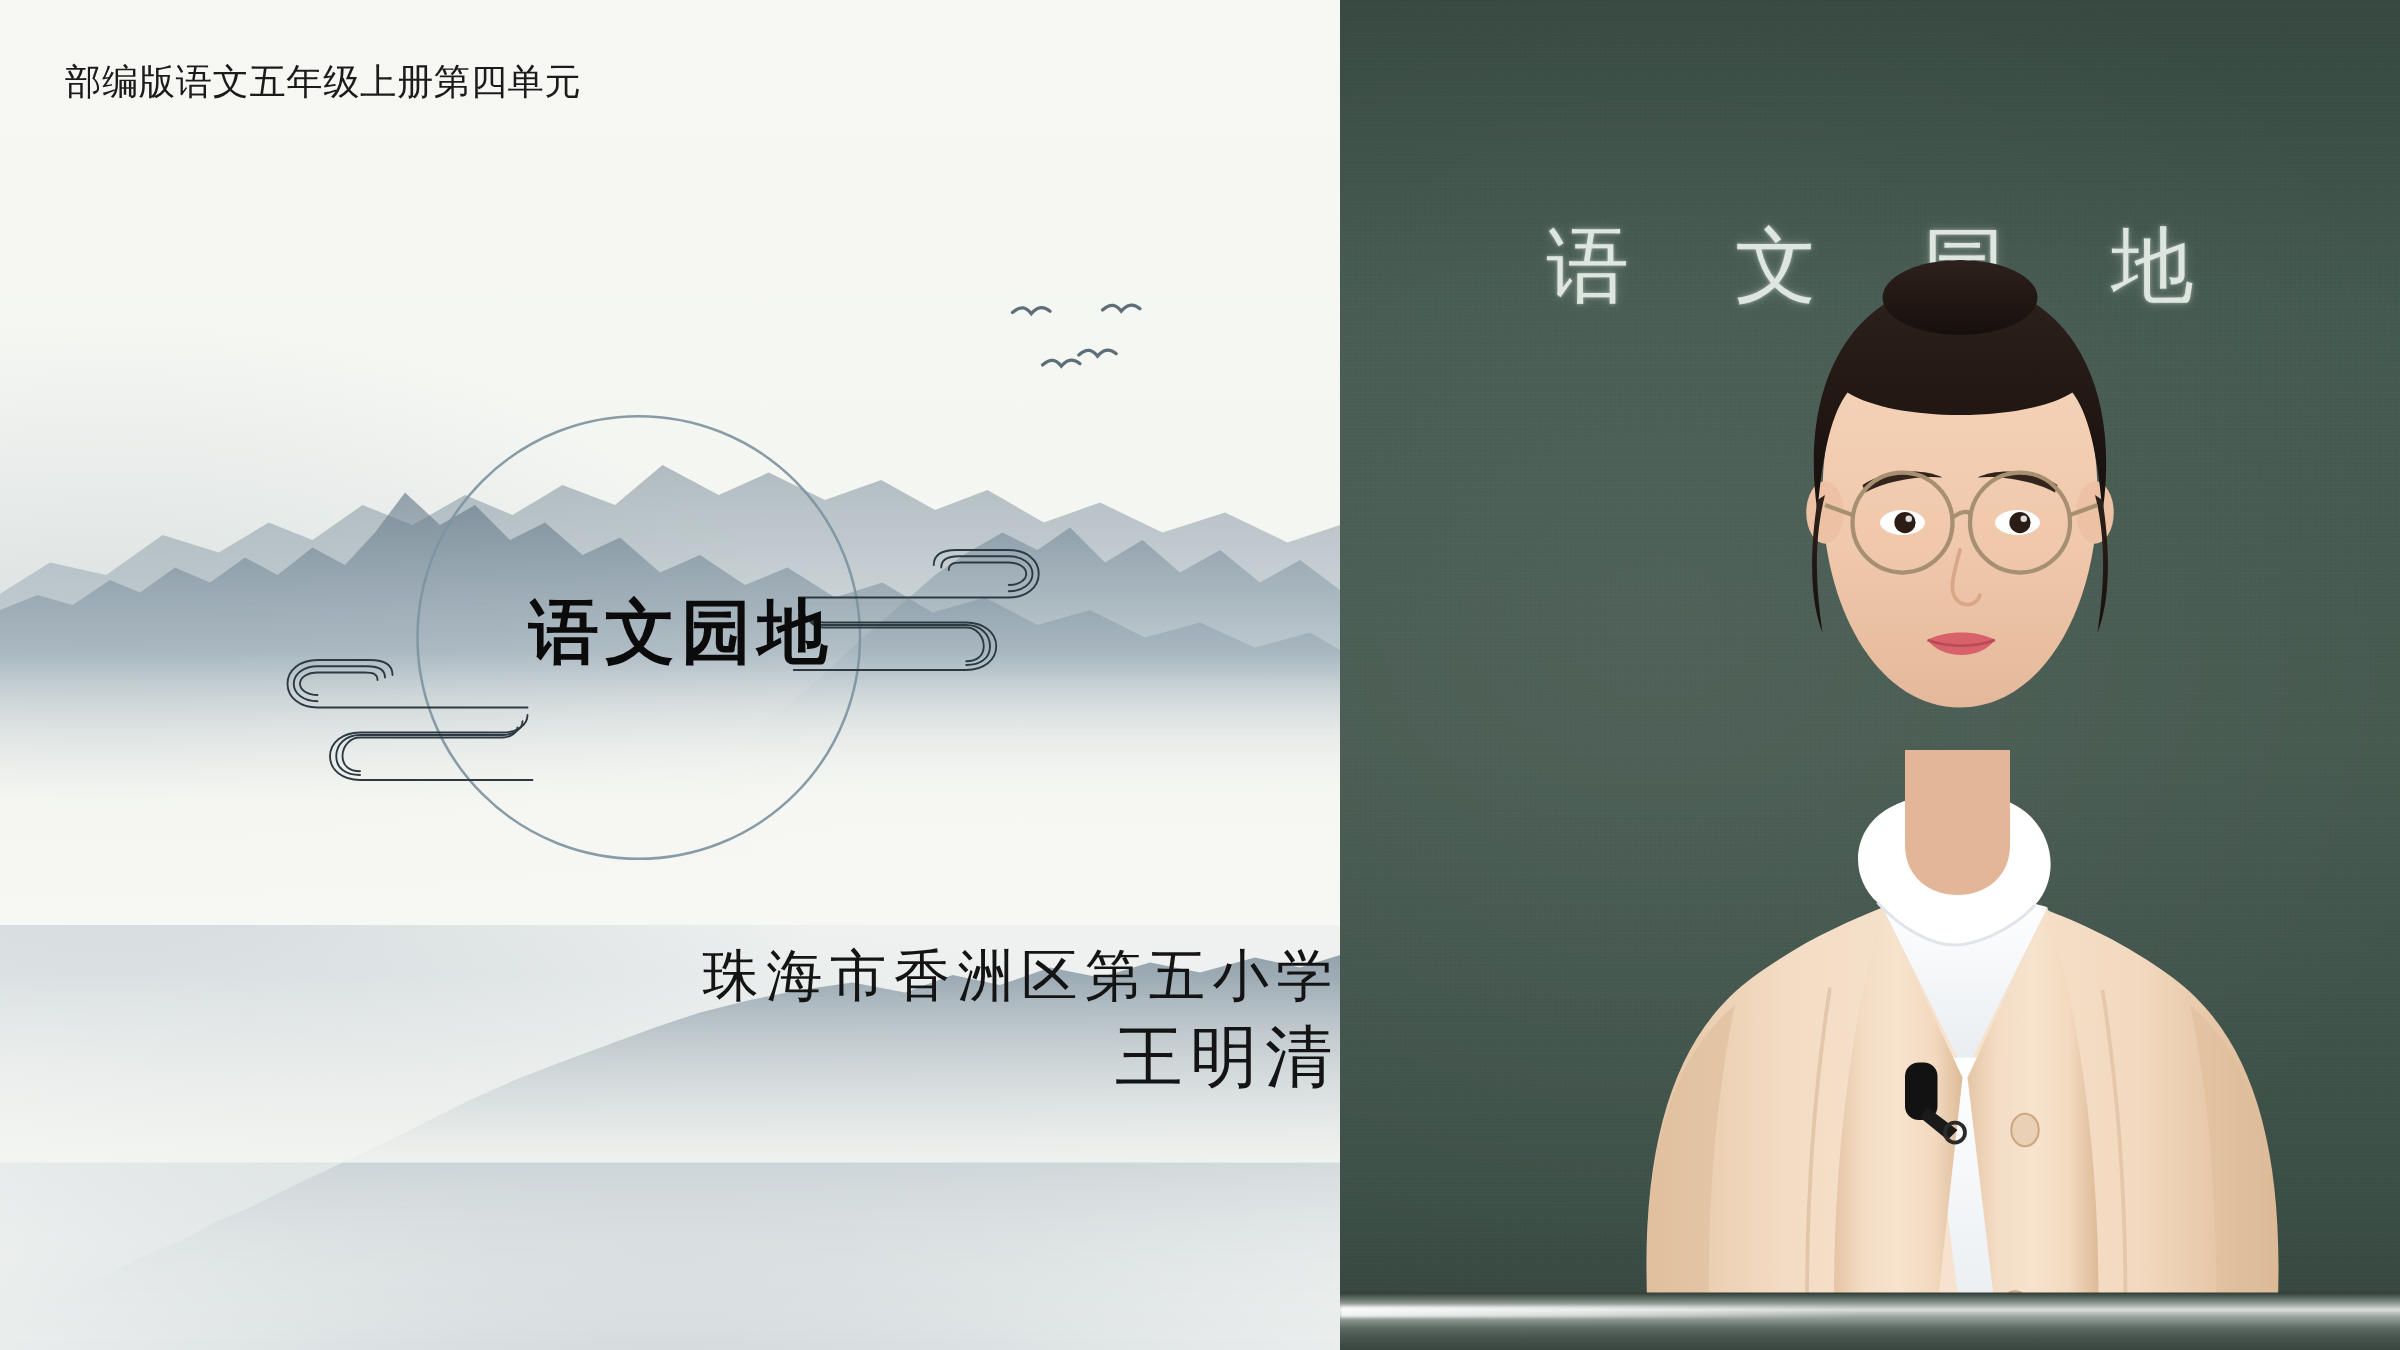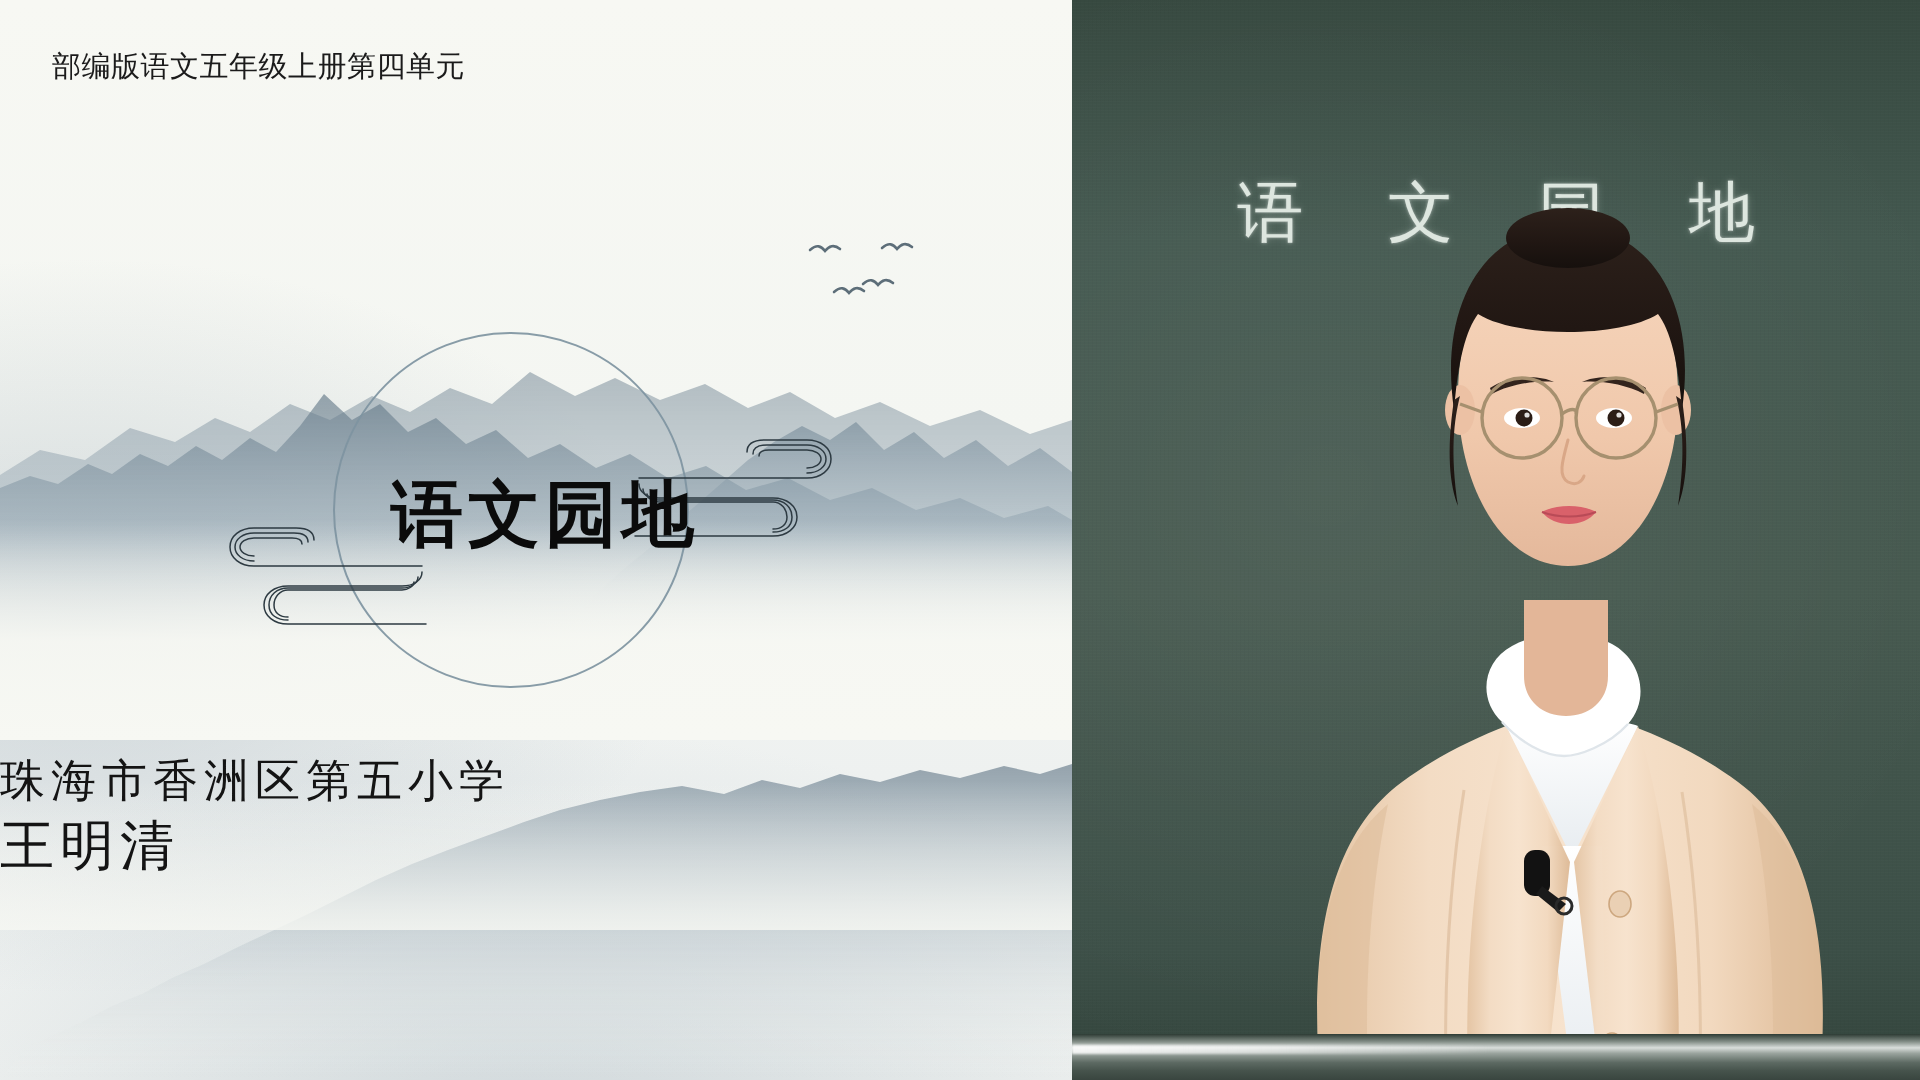--- a/index.html
+++ b/index.html
@@ -66,30 +66,30 @@
   #cloud-right { left:635px; top:440px; transform:scaleX(-1); }
 
   
   #birds { position:absolute; left:790px; top:222px; width:150px; height:100px; }
   #birds svg { display:block; }
 
   
   #slide-title {
     position:absolute; left:0; top:478px; width:1072px;
     text-align:center;
-    font-size:72px; font-weight:700; color:#0b0b0b;
+    font-size:56px; font-weight:700; color:#0b0b0b;
     letter-spacing:5px; line-height:1;
     font-family:"Liberation Sans","DejaVu Sans",sans-serif;
     padding-left:18px;
   }
 
   
   #slide-byline {
     position:absolute; left:0; top:752px; width:1072px;
-    text-align:left; color:#141414;
+    text-align:right; color:#141414;
     font-family:"Liberation Serif","DejaVu Serif",serif;
   }
   #byline-school { font-size:45px; line-height:1.32; letter-spacing:6px; }
   #byline-teacher{ font-size:54px; line-height:1.32; letter-spacing:6px; }
 
   
   #video {
     position:absolute; left:1072px; top:0; width:848px; height:1080px;
     overflow:hidden; background:#3e544c;
   }

